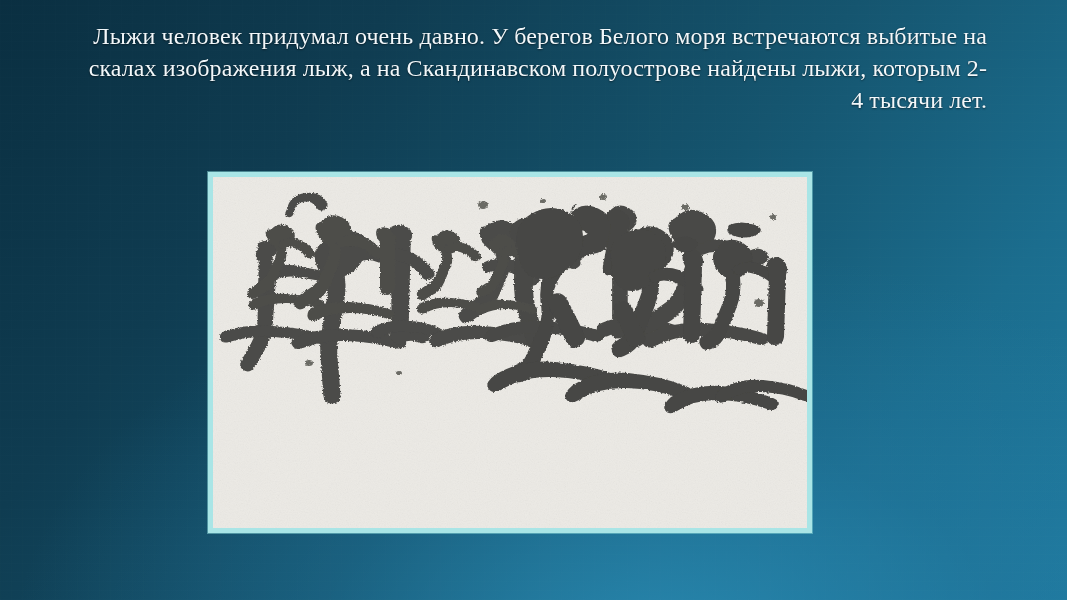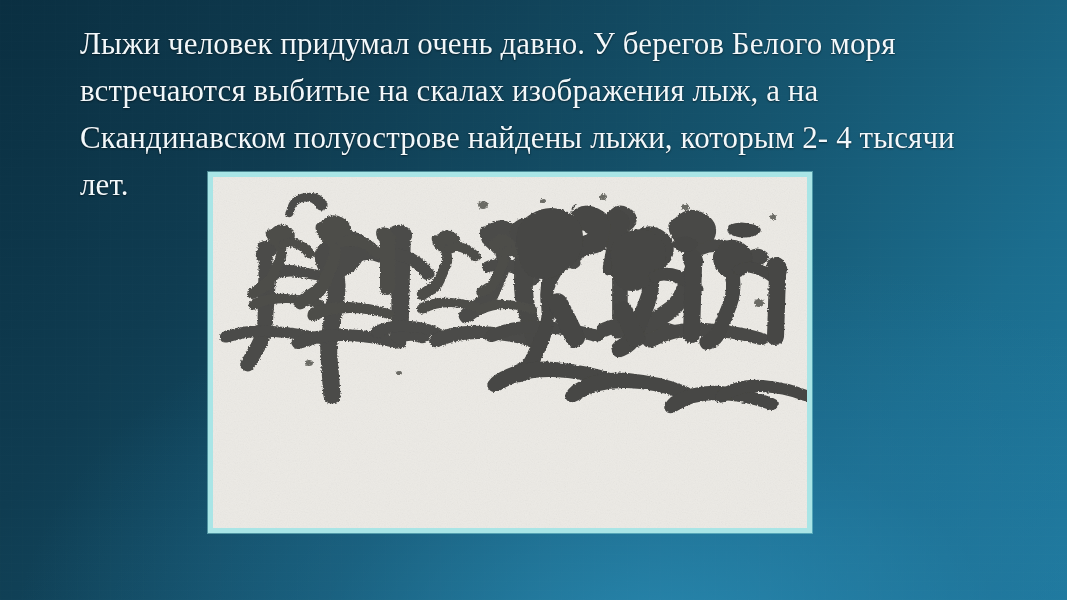--- a/index.html
+++ b/index.html
@@ -16,22 +16,22 @@
   }
   
   .grain{
     position:absolute;inset:0;pointer-events:none;opacity:.16;
     background-image:
       repeating-linear-gradient(0deg, rgba(255,255,255,0.035) 0 1px, rgba(0,0,0,0.0) 1px 9px),
       repeating-linear-gradient(90deg, rgba(255,255,255,0.03) 0 1px, rgba(0,0,0,0.0) 1px 11px);
   }
   .caption{
     position:absolute;left:80px;top:20px;width:907px;
-    text-align:left;color:#f2f8fb;
-    font-size:31px;line-height:47px;letter-spacing:.1px;
+    text-align:right;color:#f2f8fb;
+    font-size:24px;line-height:32px;letter-spacing:.1px;
     text-shadow:0 1px 2px rgba(0,0,0,.45), 0 0 1px rgba(0,0,0,.35);
     white-space:pre-line;
   }
   .figure-frame{
     position:absolute;left:208px;top:172px;width:604px;height:361px;
     background:#a9e5e6;
     padding:0;box-sizing:border-box;
     border:5px solid #a9e5e6;
     box-shadow:0 0 0 1px rgba(140,215,215,.5);
   }

